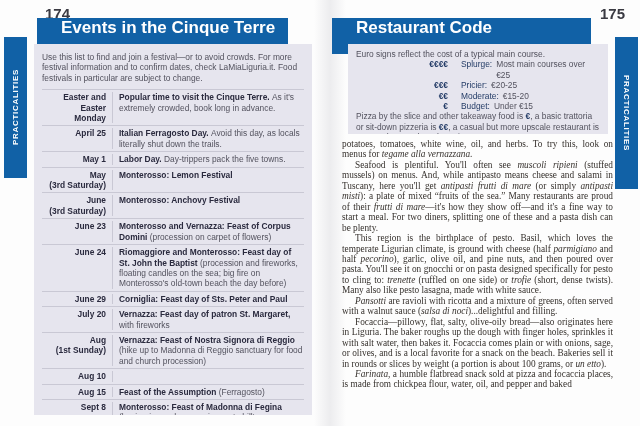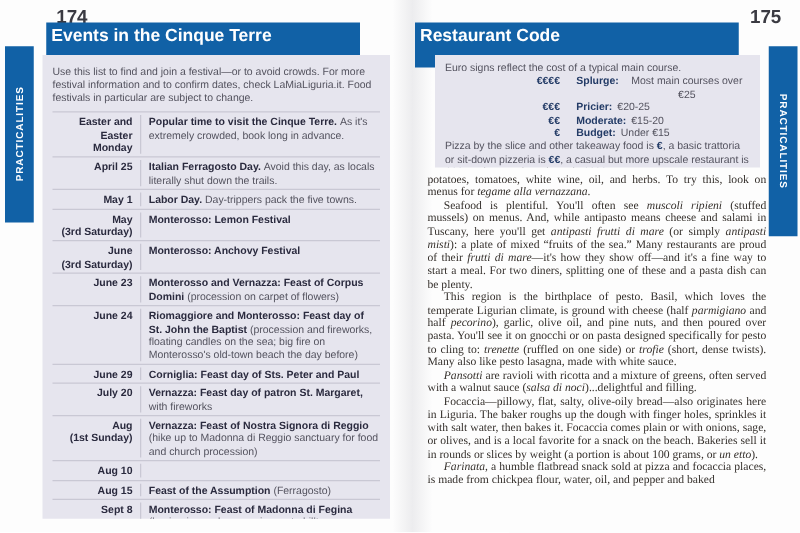--- a/index.html
+++ b/index.html
@@ -21,22 +21,22 @@
     background:var(--blue,#1161a6); color:#fff;
     display:flex; align-items:center; justify-content:center;
   }
   .tab-left { left:4px; }
   .tab-right { right:2px; height:152px; }
   .tab span { font-size:8px; font-weight:bold; letter-spacing:0.7px; writing-mode:vertical-rl; }
   .tab-left span { transform:rotate(180deg); }
 
   .hbar {
     position:absolute; top:18px; height:36px; background:var(--blue,#1161a6);
-    color:#fff; font-weight:bold; font-size:14px; line-height:20px;
-    padding-left:4px; box-sizing:border-box;
+    color:#fff; font-weight:bold; font-size:17px; line-height:20px;
+    padding-left:24px; box-sizing:border-box;
   }
   .hbar-left { left:37px; width:251px; }
   .hbar-right { left:332px; width:259px; }
 
   .gbox { position:absolute; background:var(--box_bg,#e6e5ee); box-sizing:border-box; overflow:hidden; }
   .gbox-left { left:34px; top:44px; width:278px; height:371px; padding:8px 8px 6px 8px; }
   .gbox-right { left:348px; top:44px; width:260px; height:90px; padding:5px 8px 4px 8px; }
 
   .sanstext { font-size:8.4px; line-height:10.4px; color:var(--text_muted,#53525e); }
   .intro { margin:0 0 6px 0; }
@@ -48,22 +48,22 @@
     flex:0 0 64px; text-align:right; white-space:pre-line;
     font-weight:bold; color:var(--text_bold,#2a2a3e);
     padding-right:6px; border-right:1px solid var(--rule,#c9c8d4);
   }
   .edesc { flex:1; padding-left:6px; }
   .edesc .rb { font-weight:bold; color:var(--text_bold,#2a2a3e); }
 
   .rcintro { margin:0; }
   .tier { display:flex; }
   .tier .sym { flex:0 0 92px; text-align:right; padding-right:13px; font-weight:bold; color:var(--euro_navy,#233b66); }
-  .tier .tlabel { font-weight:bold; color:var(--euro_navy,#233b66); padding-right:4px; }
-  .tier .tdesc { color:var(--text_muted,#53525e);text-align:center; }
+  .tier .tlabel { font-weight:normal; color:var(--euro_navy,#233b66); padding-right:4px; }
+  .tier .tdesc { color:var(--text_muted,#53525e); }
   .outro { margin:0; }
   .outro .rb { font-weight:bold; color:var(--euro_navy,#233b66); }
 
   .body {
     position:absolute; left:342px; top:139px; width:271px;
     font-family:"Liberation Serif", serif; font-size:9.3px; line-height:10.45px;
     color:var(--body_serif,#35302c); text-align:justify;
   }
   .bp { margin:0; }
   .bp:not(:first-of-type) { text-indent:13px; }

